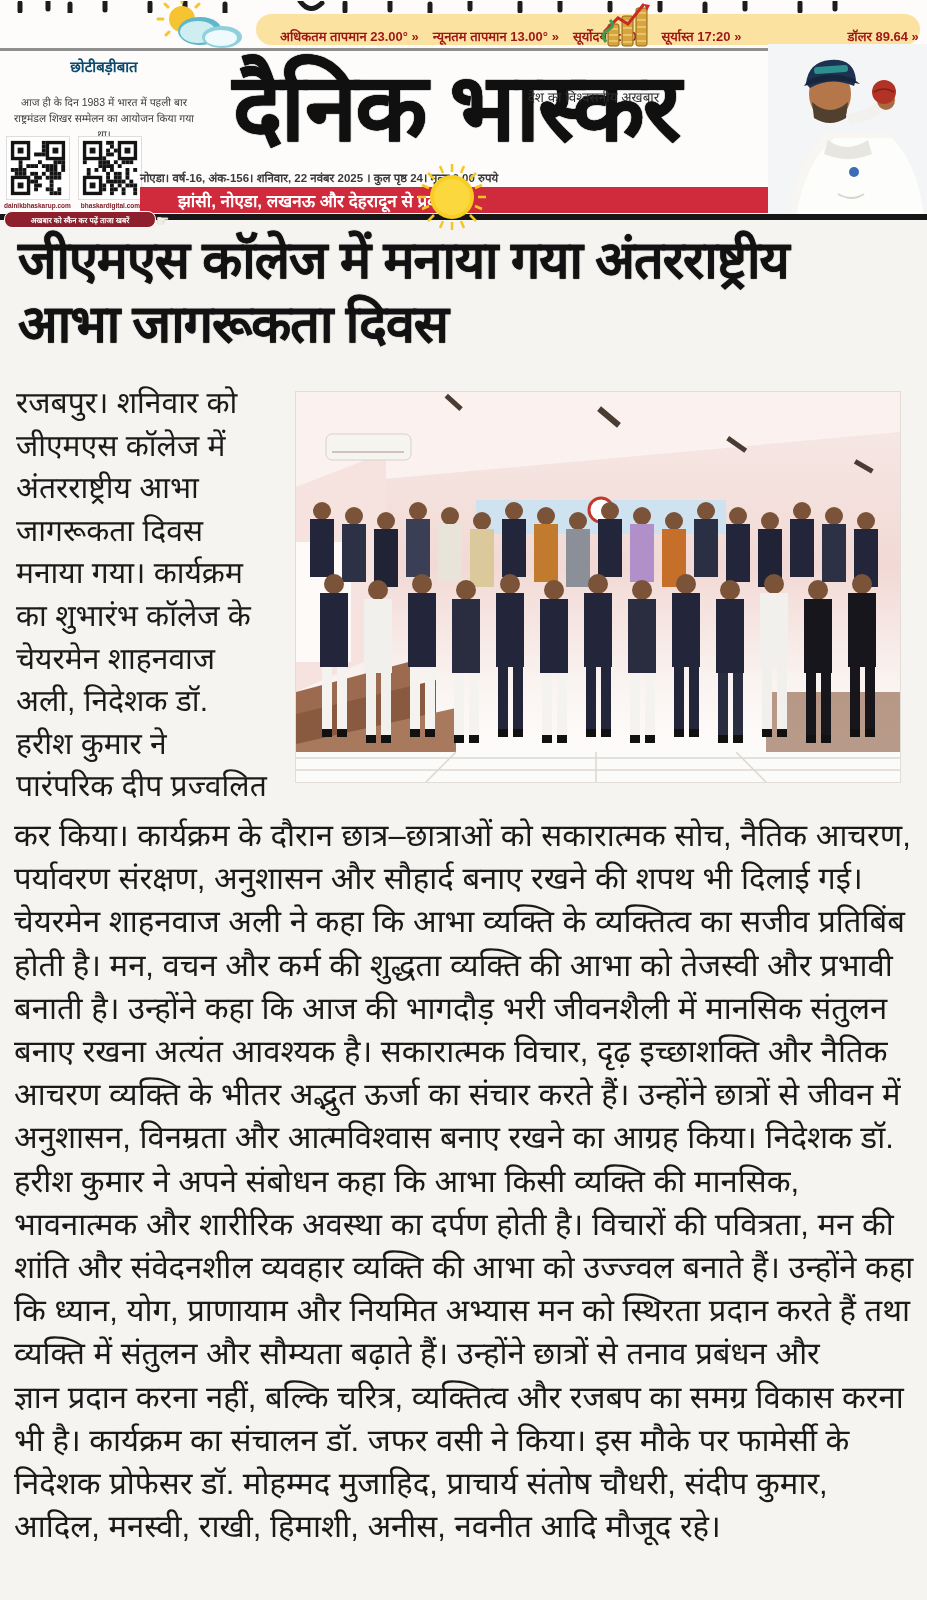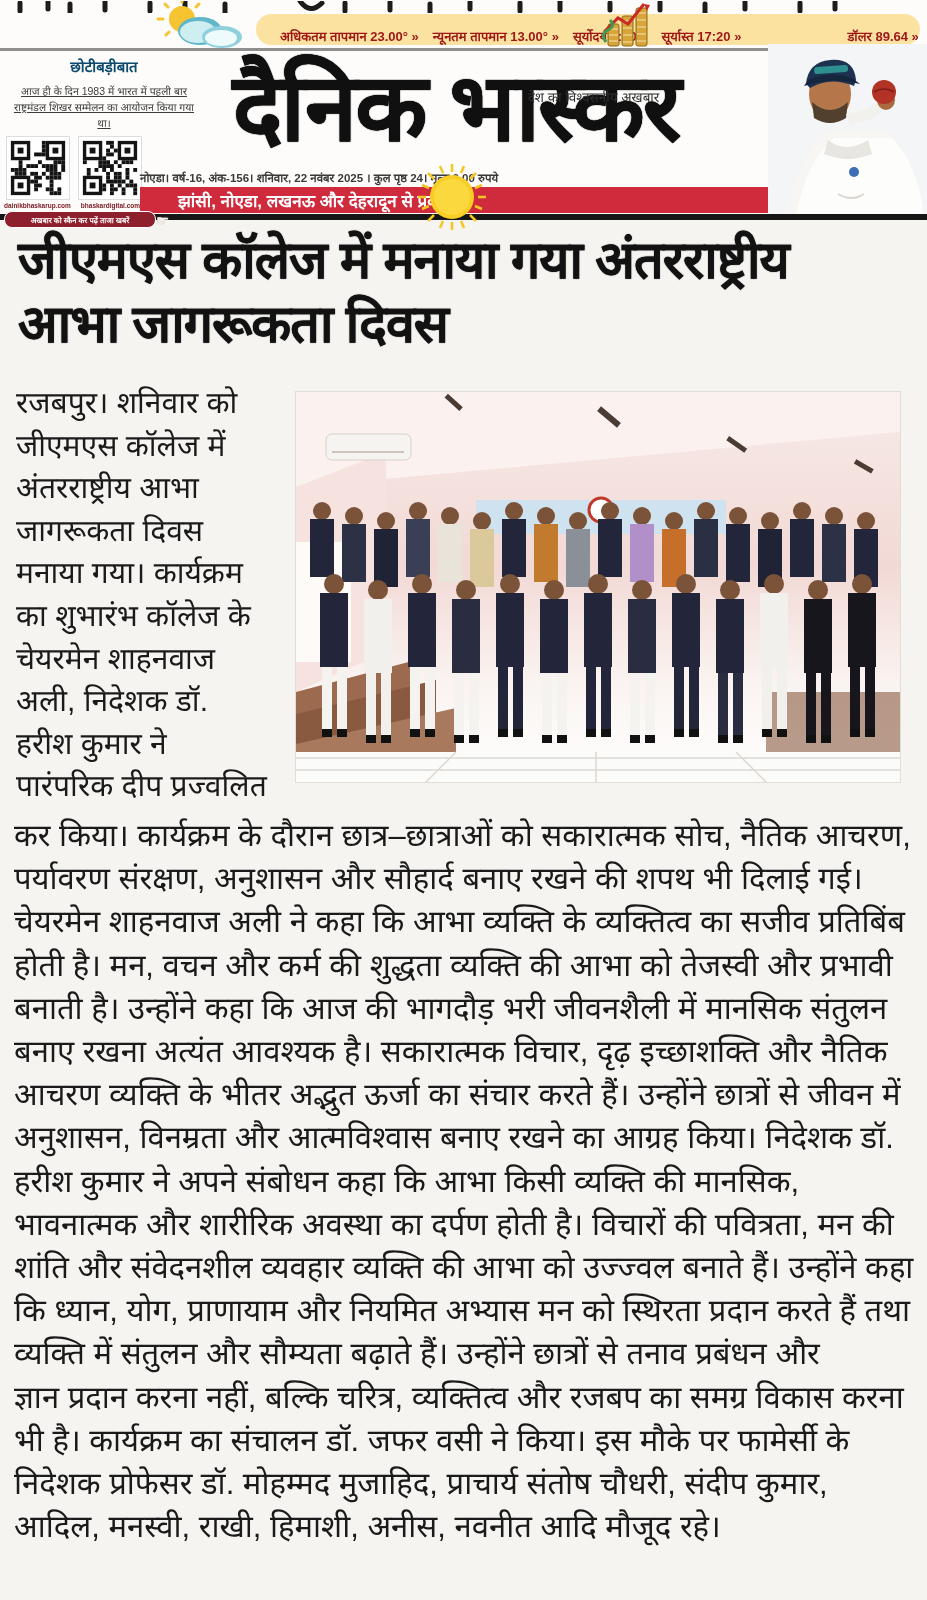--- a/index.html
+++ b/index.html
@@ -14,21 +14,21 @@
          display:flex;align-items:flex-end;padding-left:24px;gap:14px;}
   .wx-item{color:#9e1717;font-weight:bold;font-size:13px;white-space:nowrap;}
   .wx-gap{width:78px;flex:none;}
   .suncloud{position:absolute;left:148px;top:1px;width:112px;height:48px;}
   .coins{position:absolute;left:598px;top:-2px;width:58px;height:52px;}
   .grayrule{position:absolute;left:0;top:48px;width:927px;height:3px;background:#8f8f8f;}
 
   
   .mast-left{position:absolute;left:6px;top:56px;width:196px;}
   .chhoti{color:#0c4a6e;font-weight:bold;font-size:15px;text-align:center;}
-  .fact{margin-top:8px;color:#3c3c3c;font-size:10.5px;line-height:1.5;text-align:center;padding:0 6px;text-decoration:underline;}
+  .fact{margin-top:19px;color:#3c3c3c;font-size:10.5px;line-height:1.5;text-align:center;padding:0 6px;}
   .qr-row{position:absolute;left:6px;top:136px;display:flex;gap:8px;}
   .qr-box{width:64px;height:64px;background:#fff;border:1px solid #ddd;}
   .qr-labels{position:absolute;left:4px;top:202px;width:150px;display:flex;gap:10px;}
   .qr-label{color:#7a1620;font-weight:bold;font-size:6.5px;white-space:nowrap;}
   .scan-banner{position:absolute;left:4px;top:211px;width:152px;height:17px;background:#8e1f2c;border:1px solid #fff;
                border-radius:8px;color:#fff;font-size:7.5px;font-weight:bold;display:flex;align-items:center;
                justify-content:center;white-space:nowrap;overflow:hidden;z-index:5;}
   .hand-icon{position:absolute;left:156px;top:212px;color:#f0ece4;font-size:15px;z-index:6;text-shadow:0 0 1px #999;}
 
   .mast-title{position:absolute;left:126px;top:56px;width:660px;text-align:center;font-size:94px;line-height:1.1;

